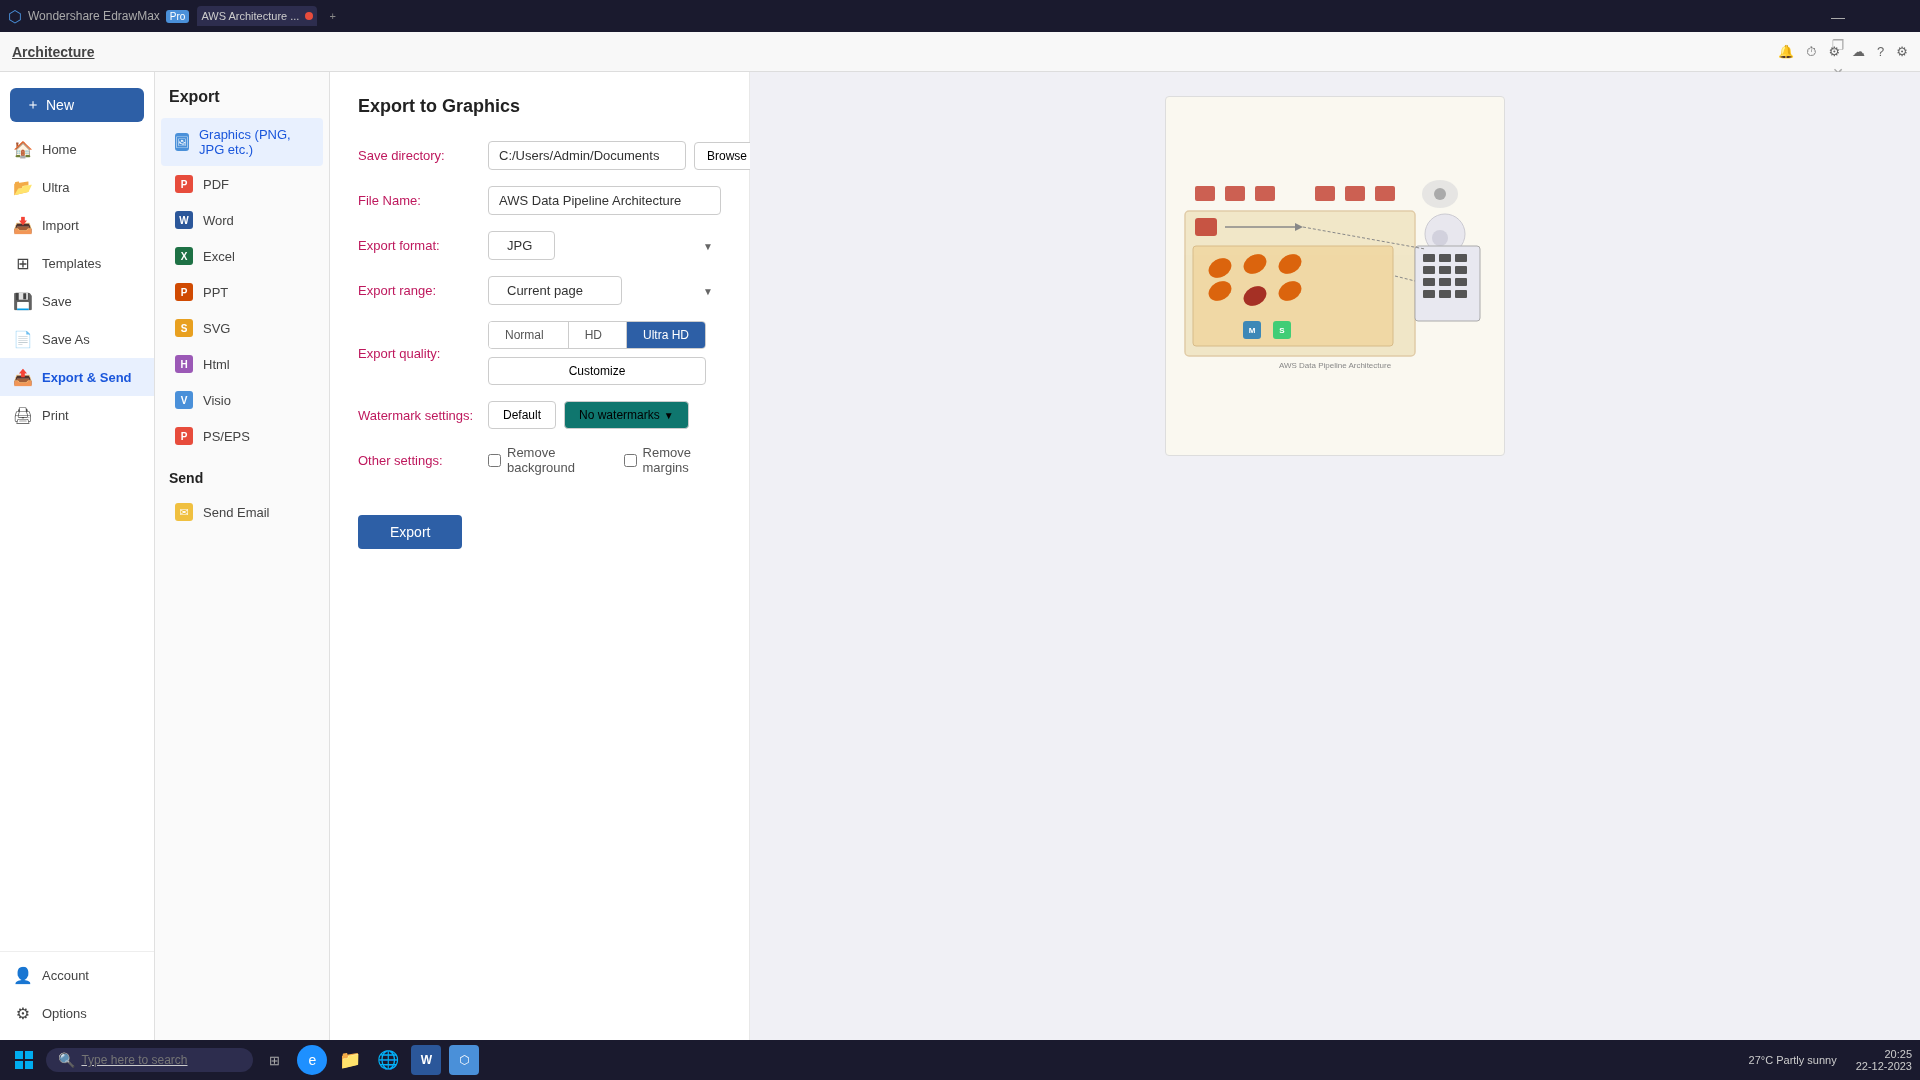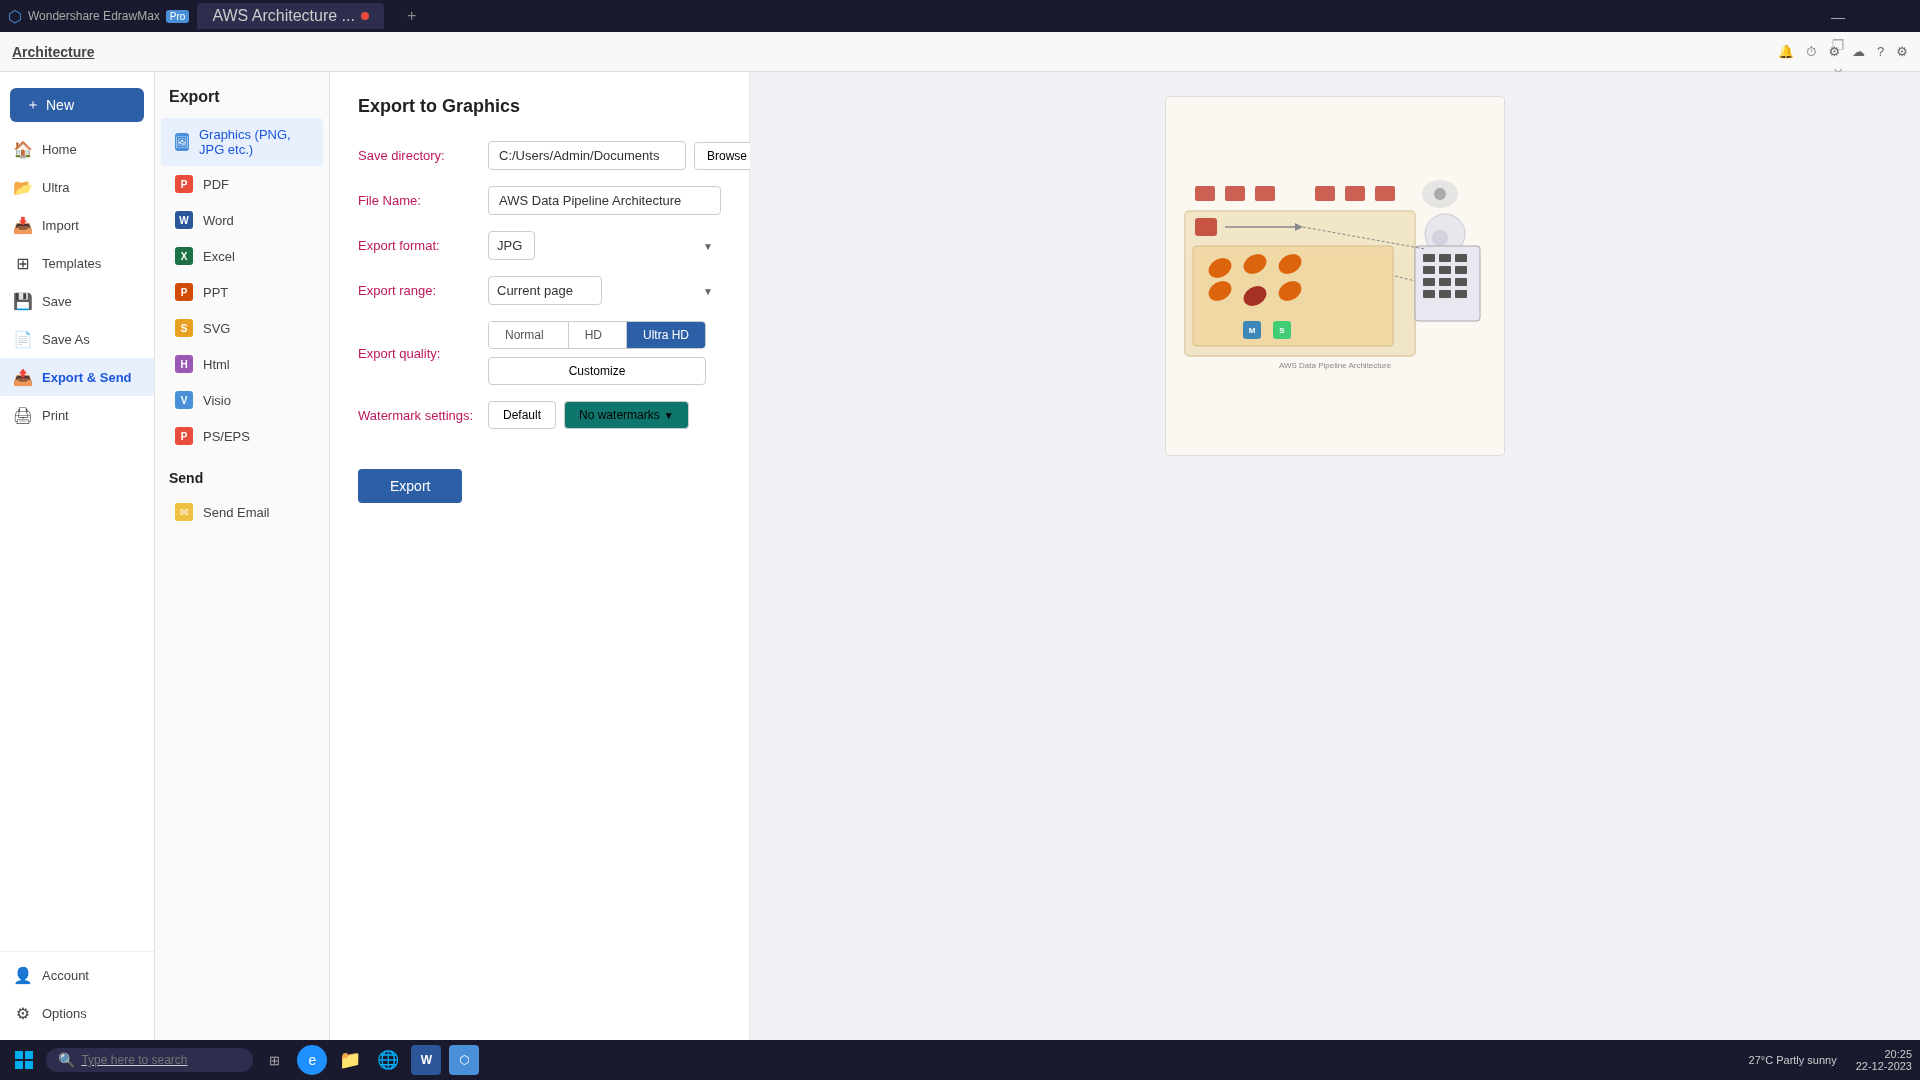--- a/index.html
+++ b/index.html
@@ -1,21 +1,21 @@
 <!DOCTYPE html>
 <html><head>
   <meta charset="utf-8">
   <style>
     * { margin: 0; padding: 0; box-sizing: border-box; }
     body { font-family: 'Segoe UI', sans-serif; font-size: 13px; background: #f3f3f3; width: 1920px; height: 1080px; overflow: hidden; }
 
     
     .titlebar { display: flex; align-items: center; justify-content: space-between; background: #1a1a2e; height: 32px; padding: 0 8px; }
     .titlebar-left { display: flex; align-items: center; gap: 8px; }
-    .titlebar-tab { display: flex; align-items: center; background: #2d2d4e; color: #ccc; padding: 4px 15px; border-radius: 4px 4px 0 0; font-size: 16px; gap: 6px; text-align: center; }
+    .titlebar-tab { display: flex; align-items: center; background: #2d2d4e; color: #ccc; padding: 4px 4px; border-radius: 4px 4px 0 0; font-size: 11px; gap: 6px; text-align: center; }
     .titlebar-tab .tab-dot { width: 8px; height: 8px; background: #e74c3c; border-radius: 50%; }
     .titlebar-app { display: flex; align-items: center; gap: 6px; color: #aaa; font-size: 12px; }
     .titlebar-app .pro-badge { background: #4a90d9; color: white; font-size: 10px; padding: 1px 4px; border-radius: 3px; }
     .titlebar-right { display: flex; align-items: center; gap: 8px; flex-direction: column; }
     .holiday-btn { background: linear-gradient(135deg, #e74c3c, #c0392b); color: white; font-size: 11px; padding: 3px 10px; border-radius: 3px; border: none; cursor: pointer; }
     .avatar { width: 24px; height: 24px; background: #e0a87c; border-radius: 50%; }
     .win-btn { color: #aaa; font-size: 14px; background: none; border: none; cursor: pointer; padding: 2px 8px; }
 
     
     .toolbar-area { background: #f8f8f8; height: 40px; display: flex; align-items: center; justify-content: space-between; padding: 0 12px; border-bottom: 1px solid #ddd; }
@@ -43,21 +43,21 @@
     
     .main-content { flex: 1; display: flex; }
 
     
     .form-area { width: 420px; padding: 24px 28px; background: #fff; border-right: 1px solid #e8e8e8; }
     .form-title { font-size: 18px; font-weight: 600; color: #222; margin-bottom: 24px; }
     .form-row { display: flex; align-items: center; margin-bottom: 16px; }
     .form-label { width: 130px; color: #be185d; font-size: 13px; flex-shrink: 0; }
     .form-input { flex: 1; border: 1px solid #ccc; border-radius: 4px; padding: 6px 10px; font-size: 13px; color: #333; }
     .browse-btn { margin-left: 8px; border: 1px solid #ccc; background: white; padding: 6px 12px; border-radius: 4px; cursor: pointer; font-size: 12px; }
-    .form-select { flex: 1; border: 1px solid #ccc; border-radius: 4px; padding: 6px 8px; font-size: 13px; color: #333; background: white; cursor: pointer; appearance: none; -webkit-appearance: none; }
+    .form-select { flex: 1; border: 1px solid #ccc; border-radius: 4px; padding: 6px 18px; font-size: 13px; color: #333; background: white; cursor: pointer; appearance: none; -webkit-appearance: none; }
     .select-wrapper { flex: 1; position: relative; }
     .select-wrapper::after { content: '▼'; position: absolute; right: 8px; top: 50%; transform: translateY(-50%); font-size: 10px; color: #666; pointer-events: none; }
 
     
     .quality-group { display: flex; align-items: flex-end; gap: 8px; border: 1px solid #ccc; border-radius: 4px; overflow: hidden; }
     .quality-btn { padding: 6px 16px; border: none; background: white; cursor: pointer; font-size: 12px; color: #555; }
     .quality-btn + .quality-btn { border-left: 1px solid #ccc; }
     .quality-btn.active { background: #2d5fa6; color: white; }
 
     .customize-btn { border: 1px solid #ccc; background: white; padding: 6px 14px; border-radius: 4px; cursor: pointer; font-size: 12px; margin-left: 0; }
@@ -295,20 +295,33 @@
         <div class="watermark-group">
           <button class="watermark-default">Default</button>
           <button class="watermark-none">
             <span>No watermarks</span>
             <span style="font-size:10px;">▼</span>
           </button>
         </div>
       </div>
 
       
+      <div class="form-row">
+        <span class="form-label">Other settings:</span>
+        <div class="checkbox-group">
+          <label class="checkbox-label">
+            <input type="checkbox" style="">
+            <span>Remove background</span>
+          </label>
+          <label class="checkbox-label">
+            <input type="checkbox" style="">
+            <span>Remove margins</span>
+          </label>
+        </div>
+      </div>
 
       <button class="export-action-btn">Export</button>
     </div>
 
     <div class="preview-area">
       <div class="preview-box">
 
         <svg viewBox="0 0 320 200" width="320" height="200">
 
           <rect width="320" height="200" fill="#faf8f0"></rect>

